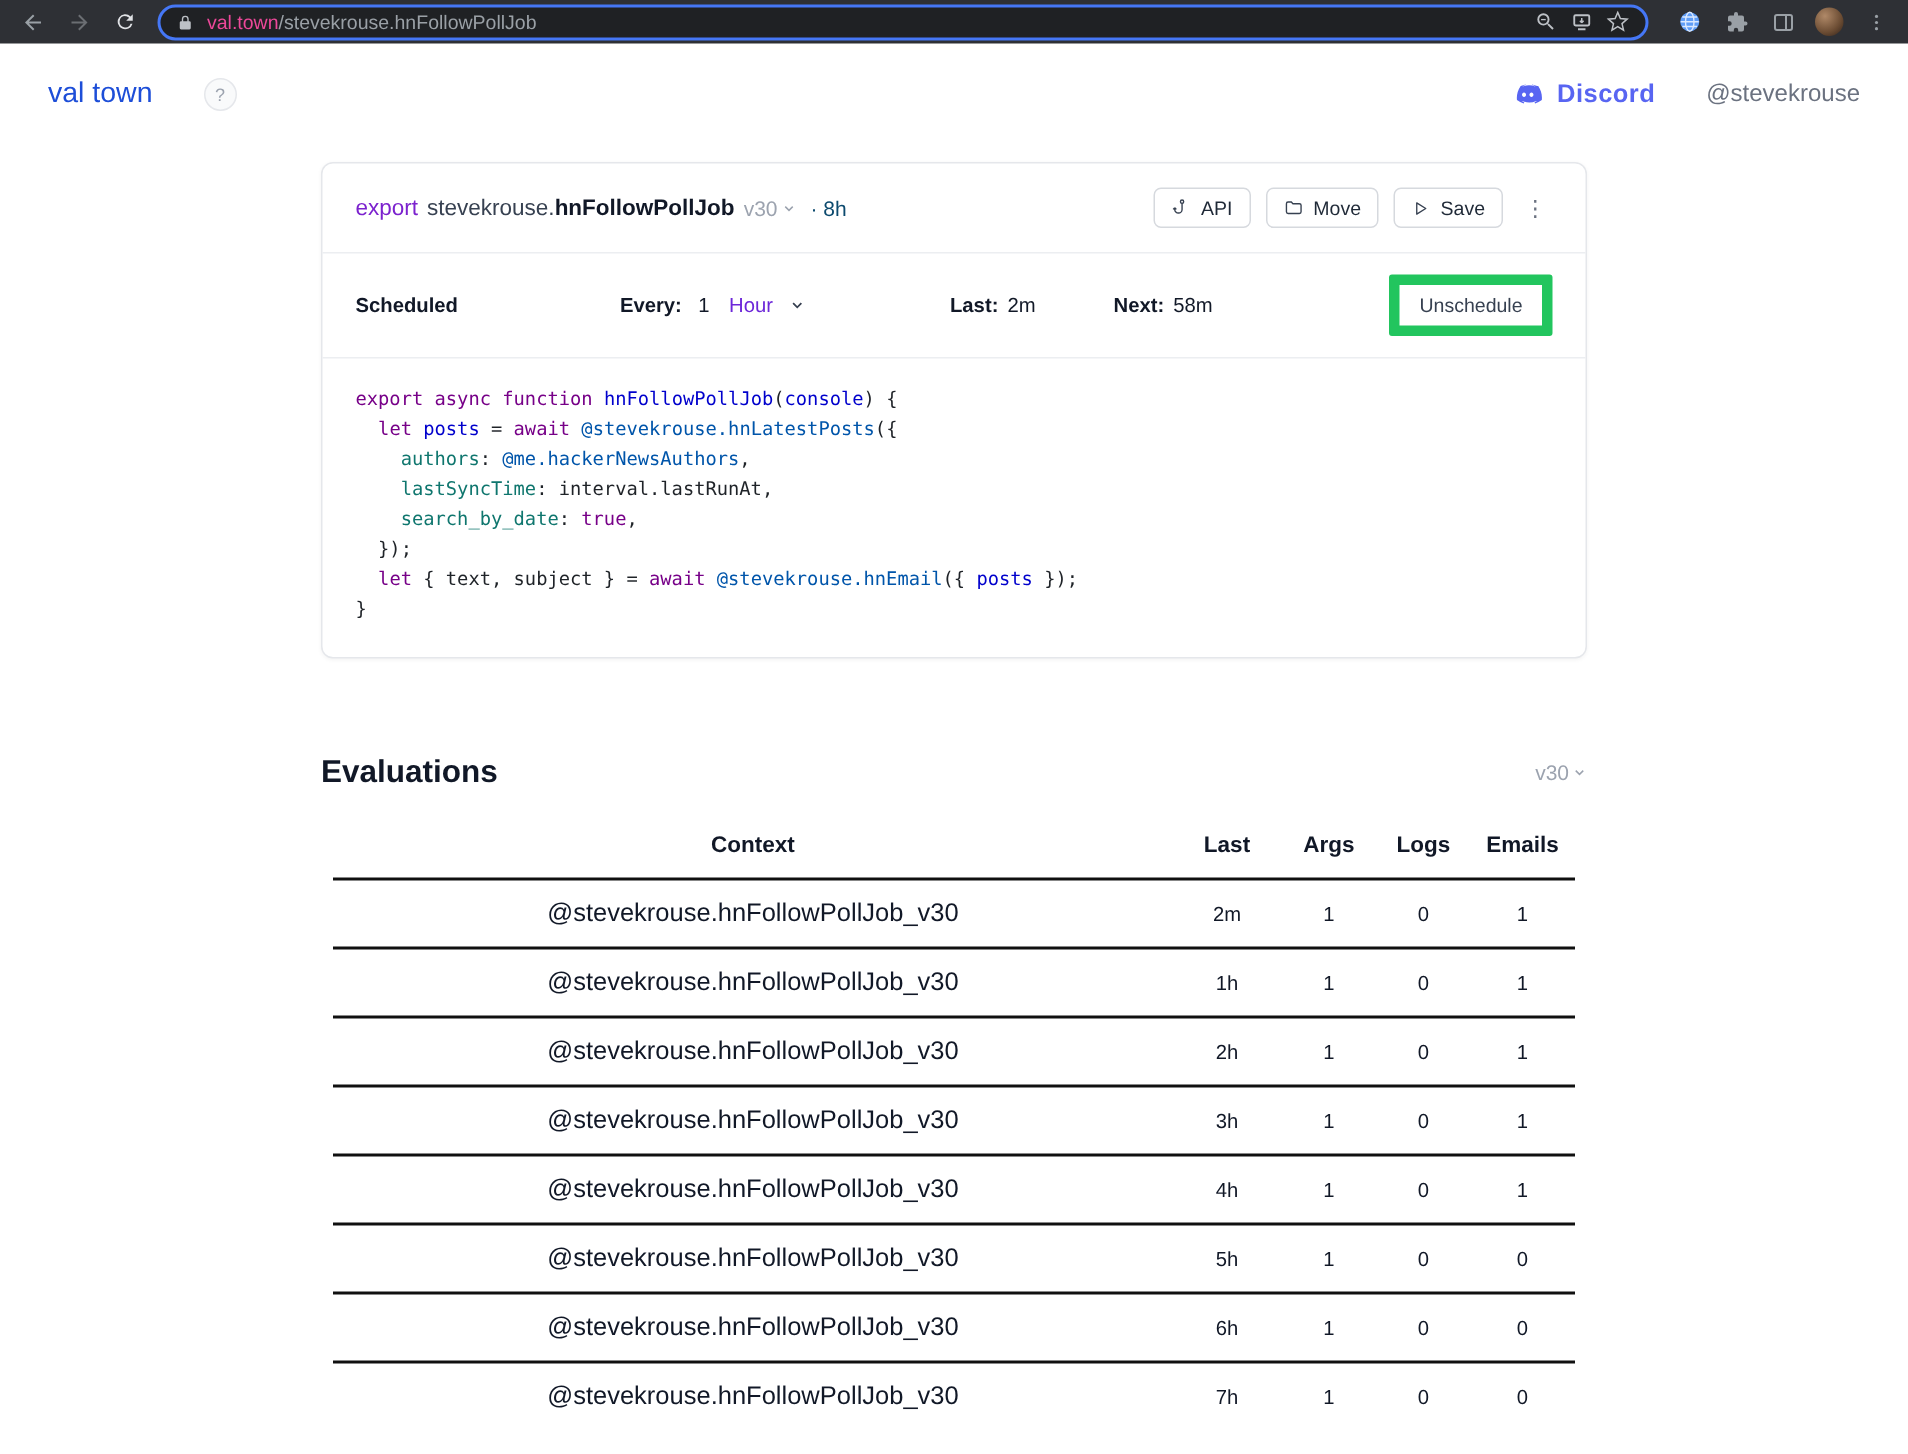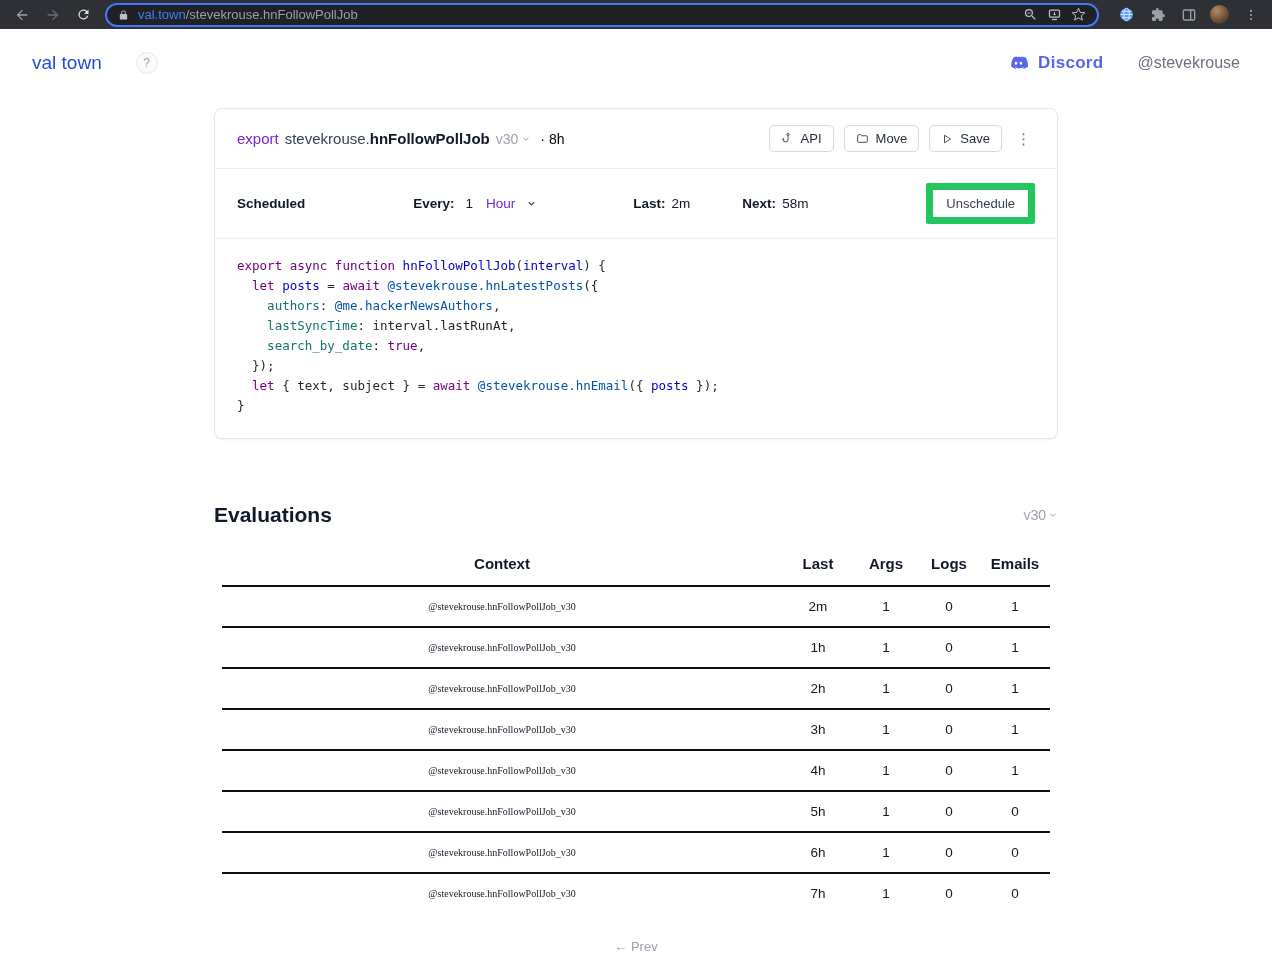--- a/index.html
+++ b/index.html
@@ -11,21 +11,21 @@
     padding: 0 6px; }
   .icon-btn { width: 31px; height: 27px; display: flex; align-items: center;
     justify-content: center; color: #9aa0a6; flex: 0 0 auto; cursor: pointer; }
   .icon-btn.dim { color: #6b6e73; }
   .icon-btn.light { color: #dfe1e5; }
   .omnibox { flex: 1; height: 24px; margin: 0 12px 0 6px; background: #1f2124;
     border: 2px solid #4577f6; border-radius: 13px; display: flex; align-items: center;
     padding: 0 11px; gap: 9px; min-width: 0; }
   .omnibox .url { flex: 1; font-size: 13px; color: #9aa0a6; white-space: nowrap;
     overflow: hidden; }
-  .omnibox .url .domain { color: #3b82f6; }
+  .omnibox .url .domain { color: #ec4899; }
   .ob-icon { display: flex; align-items: center; color: #bdc1c6; cursor: pointer; }
   .avatar { width: 19px; height: 19px; border-radius: 50%;
     background: radial-gradient(circle at 35% 30%, #b08968, #6b4c33 60%, #2e2018); display:block; }
 
   
   .site-header { display: flex; align-items: center; padding: 23px 32px 10px; }
   .logo { color: #1d4ed8; font-size: 19px; font-weight: 500; cursor: pointer; }
   .help-badge { width: 22px; height: 22px; border-radius: 50%; background: #f9fafb;
     border: 1px solid #e5e7eb; color: #9ca3af; font-size: 12px; display: flex;
     align-items: center; justify-content: center; margin-left: 34px; cursor: pointer; }
@@ -38,21 +38,21 @@
   .main { width: 844px; margin: 0 auto; }
   .val-card { margin-top: 24px; border: 1px solid #e5e7eb; border-radius: 8px;
     background: #fff; box-shadow: 0 1px 3px rgba(0,0,0,.05); }
   .card-head { display: flex; align-items: center; padding: 16px 22px; }
   .title { font-size: 15px; display: flex; align-items: center; }
   .t-export { color: #7c22ce; margin-right: 6px; }
   .t-owner { color: #374151; }
   .t-name { font-weight: 700; color: #111827; }
   .t-version { color: #9ca3af; font-size: 14px; margin-left: 6px; display: inline-flex;
     align-items: center; gap: 3px; cursor: pointer; }
-  .t-age { color: #000000; font-size: 14px; margin-left: 9px; }
+  .t-age { color: #0c4a6e; font-size: 14px; margin-left: 9px; }
   .head-actions { margin-left: auto; display: flex; align-items: center; gap: 10px; }
   .btn { display: inline-flex; align-items: center; gap: 7px; border: 1px solid #d6d9de;
     background: #fff; border-radius: 5px; padding: 5px 11px; font-size: 13px;
     color: #1f2937; cursor: pointer; font-family: inherit; }
   .kebab-btn { color: #6b7280; background: none; border: none; font-size: 15px;
     padding: 0 4px; cursor: pointer; }
   .card-divider { border-top: 1px solid #eceef1; }
 
   .sched-row { display: flex; align-items: center; padding: 14px 22px; font-size: 13.5px;
     color: #111827; }
@@ -81,21 +81,21 @@
     display: inline-flex; align-items: center; gap: 2px; cursor: pointer; }
 
   .eval-table { width: 828px; margin: 20px auto 0; border-collapse: collapse; }
   .eval-table th { font-size: 15px; font-weight: 700; color: #111827;
     padding: 8px 6px 13px; text-align: center; }
   .eval-table col.c-context { width: auto; }
   .eval-table col.c-sm { width: 64px; }
   .eval-table tbody tr { border-top: 2px solid #101010; cursor: pointer; }
   .eval-table td { padding: 12px 6px; text-align: center; font-size: 13.5px;
     color: #111827; }
-  .eval-table td.mono { font-family: Liberation Serif, serif; font-size: 10px; }
+  .eval-table td.mono { font-family: Liberation Sans, sans-serif; font-size: 17px; }
 
   .pagination { display: flex; align-items: center; justify-content: center; gap: 30px;
     margin: 26px 0 40px; font-size: 13px; color: #9ca3af; flex-direction: column; }
   .page-num { color: #374151; }
   .page-link { cursor: pointer; }
 
   svg { display: block; }
 </style>
 </head>
 <body>
@@ -249,21 +249,21 @@
       <span class="next-group">
         <span class="b">Next:</span>
         <span>58m</span>
       </span>
       <button class="unschedule">Unschedule</button>
     </div>
 
     <div class="card-divider"></div>
 
     <div class="code-block">
-        <div class="code-line"><span class="tok-kw">export</span><span class="tok-p"> </span><span class="tok-kw">async</span><span class="tok-p"> </span><span class="tok-kw">function</span><span class="tok-p"> </span><span class="tok-def">hnFollowPollJob</span><span class="tok-p">(</span><span class="tok-def">interval</span><span class="tok-p">) {</span></div>
+        <div class="code-line"><span class="tok-kw">export</span><span class="tok-p"> </span><span class="tok-kw">async</span><span class="tok-p"> </span><span class="tok-kw">function</span><span class="tok-p"> </span><span class="tok-def">hnFollowPollJob</span><span class="tok-p">(</span><span class="tok-def">console</span><span class="tok-p">) {</span></div>
         <div class="code-line"><span class="tok-p">  </span><span class="tok-kw">let</span><span class="tok-p"> </span><span class="tok-def">posts</span><span class="tok-p"> = </span><span class="tok-kw">await</span><span class="tok-p"> </span><span class="tok-ref">@stevekrouse.hnLatestPosts</span><span class="tok-p">({</span></div>
         <div class="code-line"><span class="tok-p">    </span><span class="tok-prop">authors</span><span class="tok-p">: </span><span class="tok-ref">@me.hackerNewsAuthors</span><span class="tok-p">,</span></div>
         <div class="code-line"><span class="tok-p">    </span><span class="tok-prop">lastSyncTime</span><span class="tok-p">: interval.lastRunAt,</span></div>
         <div class="code-line"><span class="tok-p">    </span><span class="tok-prop">search_by_date</span><span class="tok-p">: </span><span class="tok-kw">true</span><span class="tok-p">,</span></div>
         <div class="code-line"><span class="tok-p">  });</span></div>
         <div class="code-line"><span class="tok-p">  </span><span class="tok-kw">let</span><span class="tok-p"> { text, subject } = </span><span class="tok-kw">await</span><span class="tok-p"> </span><span class="tok-ref">@stevekrouse.hnEmail</span><span class="tok-p">({ </span><span class="tok-def">posts</span><span class="tok-p"> });</span></div>
         <div class="code-line"><span class="tok-p">}</span></div>
       </div>
   </section>
 

